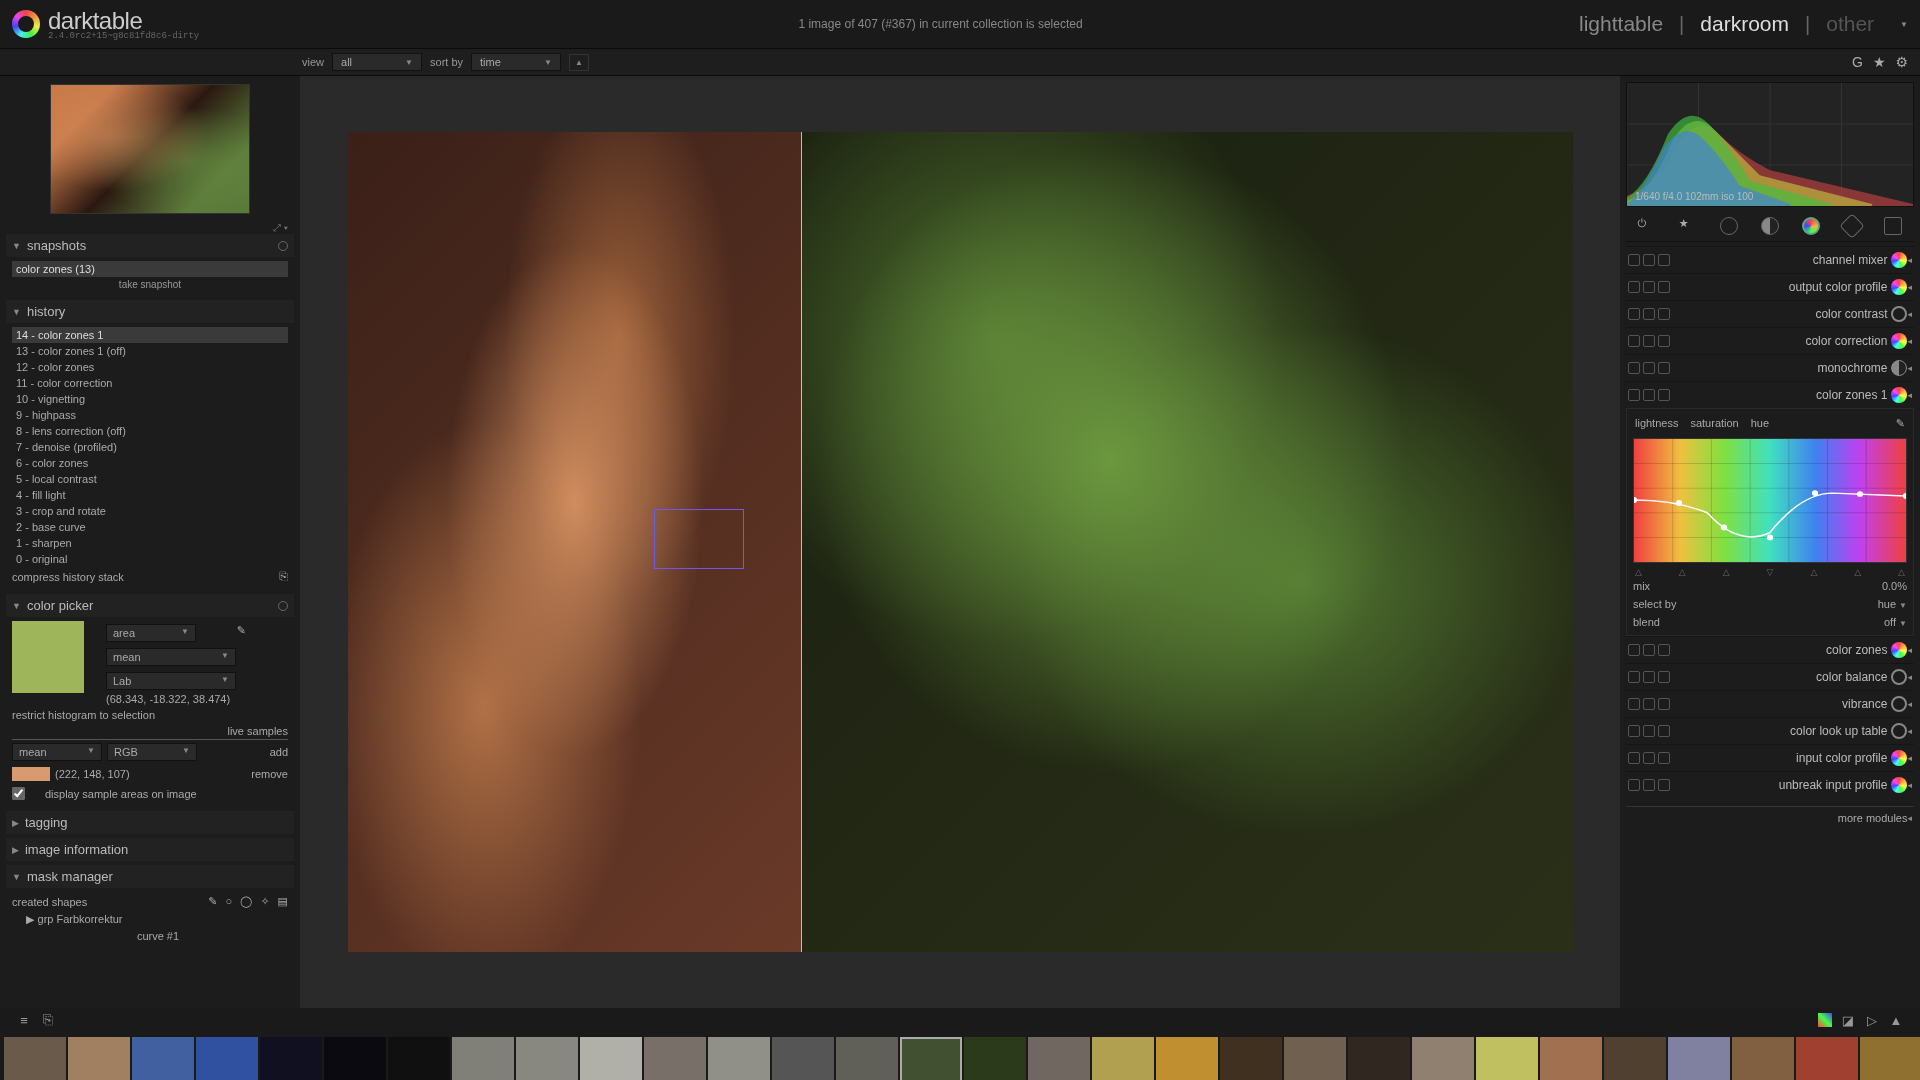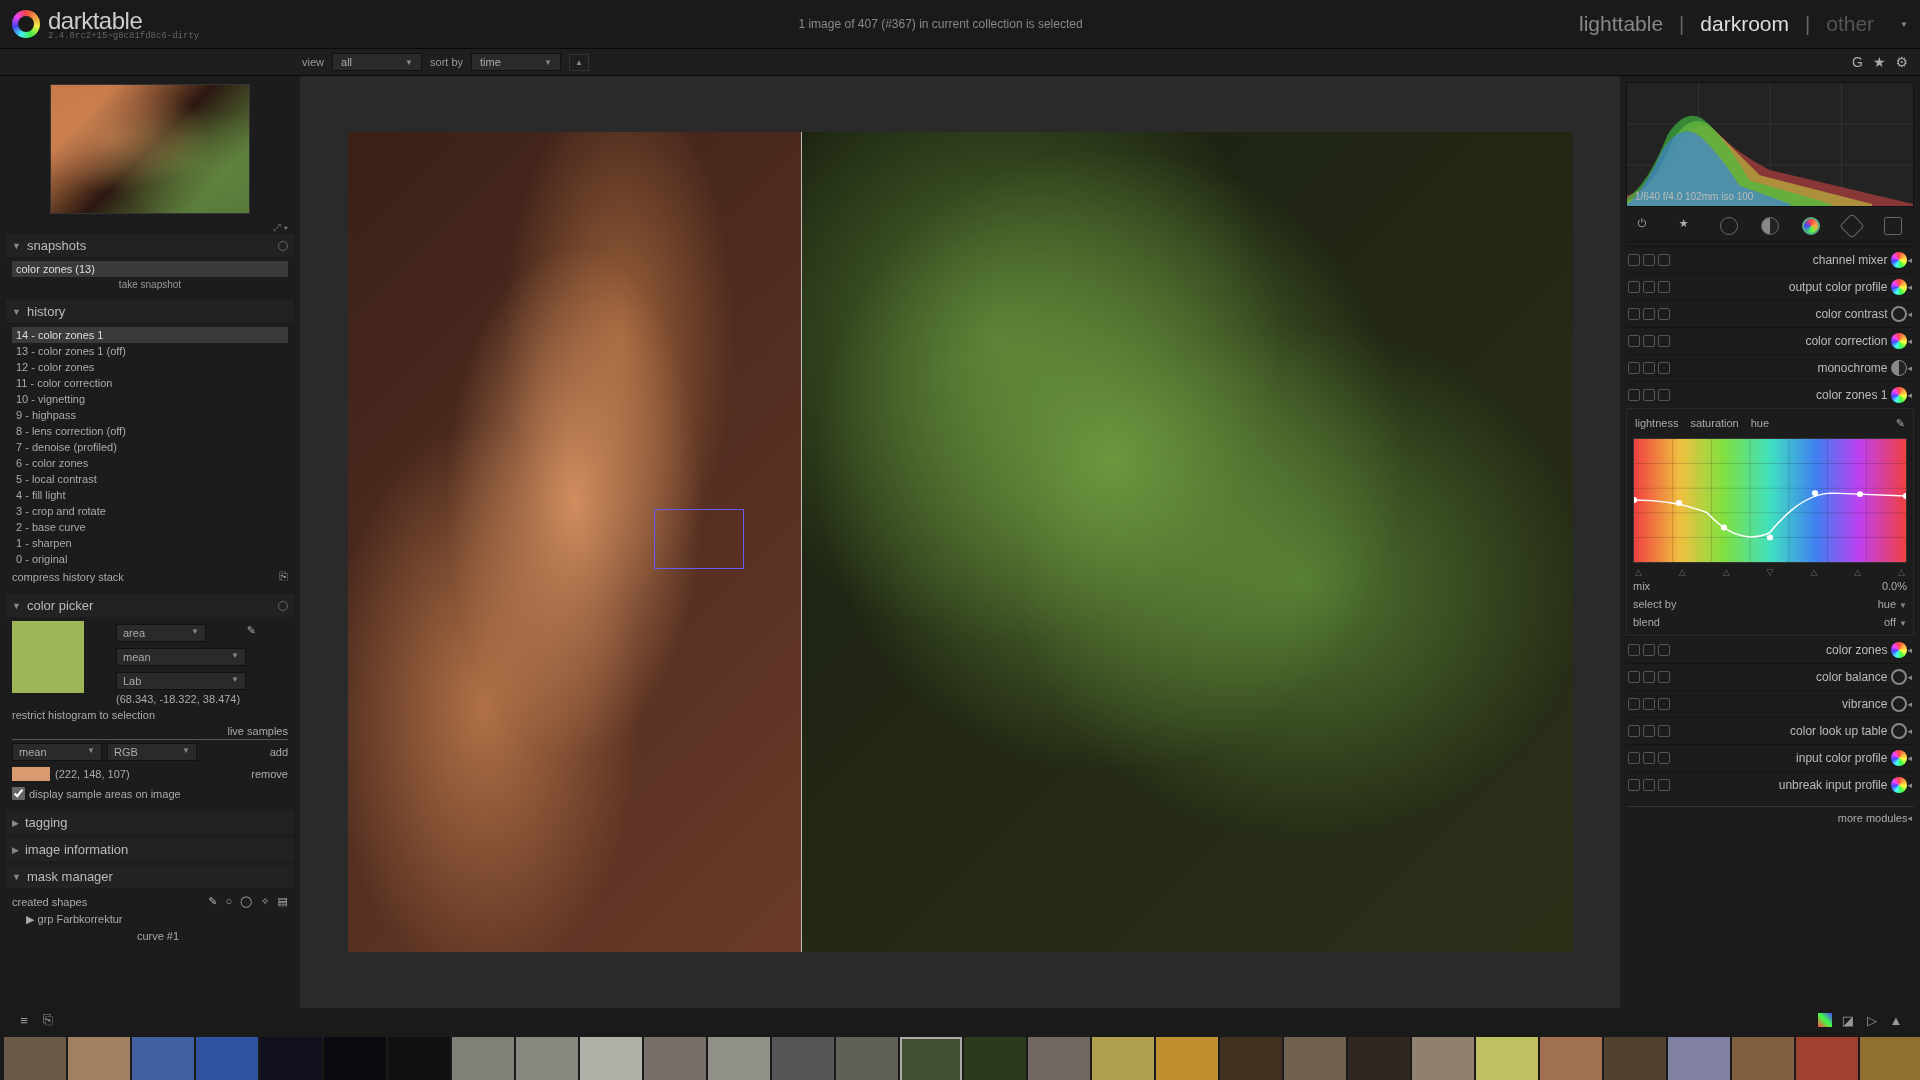--- a/index.html
+++ b/index.html
@@ -99,21 +99,21 @@
 #filmstrip { height:72px; background:#1a1a1a; display:flex; align-items:center; gap:2px; padding:4px; overflow-x:auto; }
 .fs-thumb { width:62px; height:62px; background:#333; flex-shrink:0; cursor:pointer; position:relative; }
 .fs-thumb.sel { border:2px solid #aaa; }
 .fs-thumb::after{content:"";position:absolute;inset:0;}
 
 
 ::-webkit-scrollbar { width:8px; height:8px; }
 ::-webkit-scrollbar-track { background:#1a1a1a; }
 ::-webkit-scrollbar-thumb { background:#3a3a3a; }
 
-.chk { display:flex; align-items:center; gap:4px; font-size:11px; padding:3px 0; }
+.chk { display:flex; align-items:center; gap:20px; font-size:11px; padding:3px 0; }
 .chk input { accent-color:#666; }
 </style>
 </head>
 <body>
 
 <div id="topbar">
   <div id="logo-area">
     <div id="logo-icon"></div>
     <div id="logo-text">
       <div id="logo-name">darktable</div>
@@ -199,21 +199,21 @@
         </div>
     </div>
 
     <div class="panel">
       <div class="panel-hdr">
         <span class="arr">▼</span>
           <span class="title">color picker</span>
           <span class="dot"></span>
       </div>
       <div class="panel-body">
-        <div style="display:flex;gap:24px">
+        <div style="display:flex;gap:14px">
           <div id="cp-swatch"></div>
           <div id="cp-info">
             <div class="cp-row">
                 <div class="mini-drop">
                   <span>area</span>
                   <span class="tri">▼</span>
                 </div>
                 <span style="cursor:pointer">✎</span>
               </div>
             <div class="cp-row">

